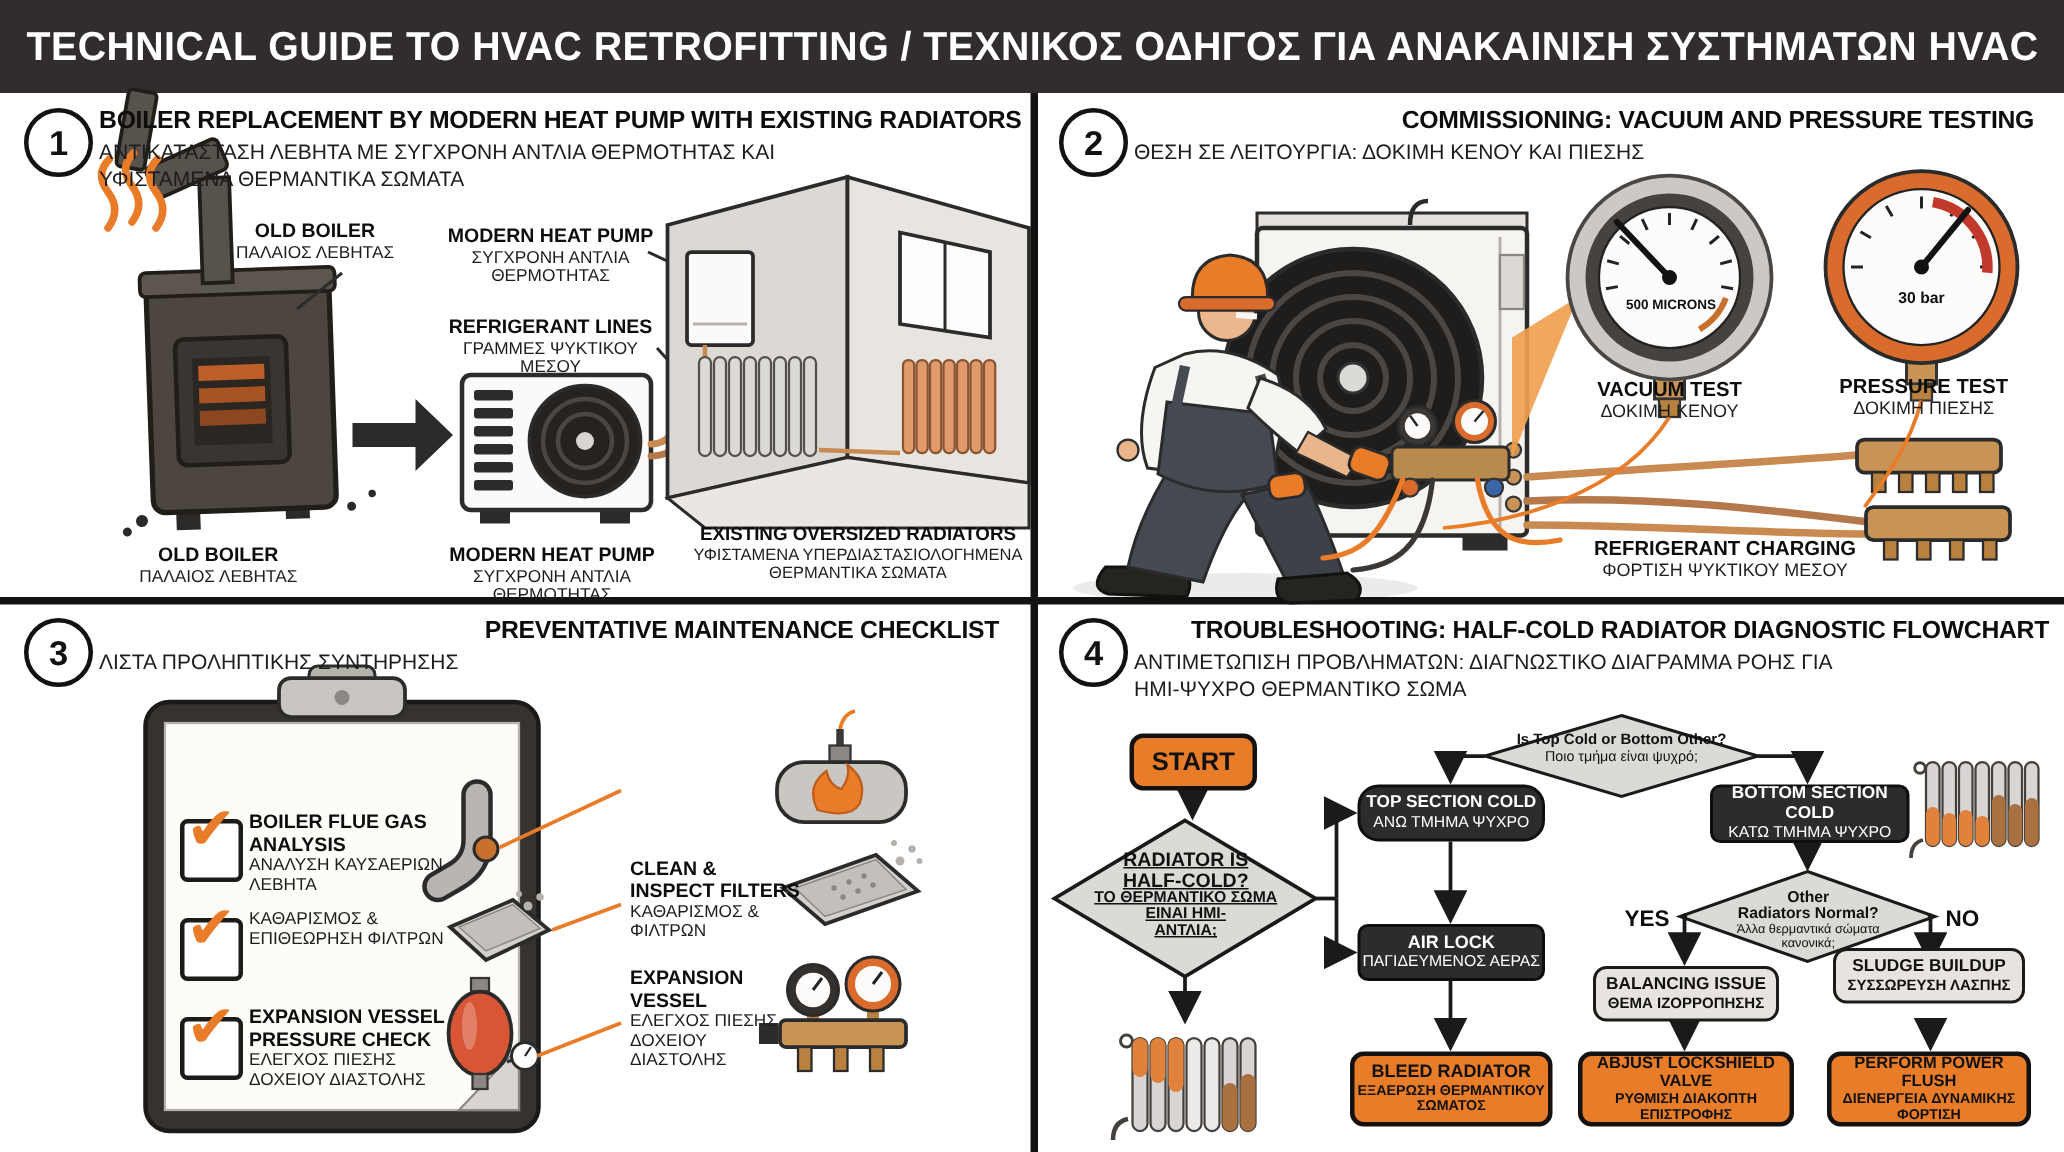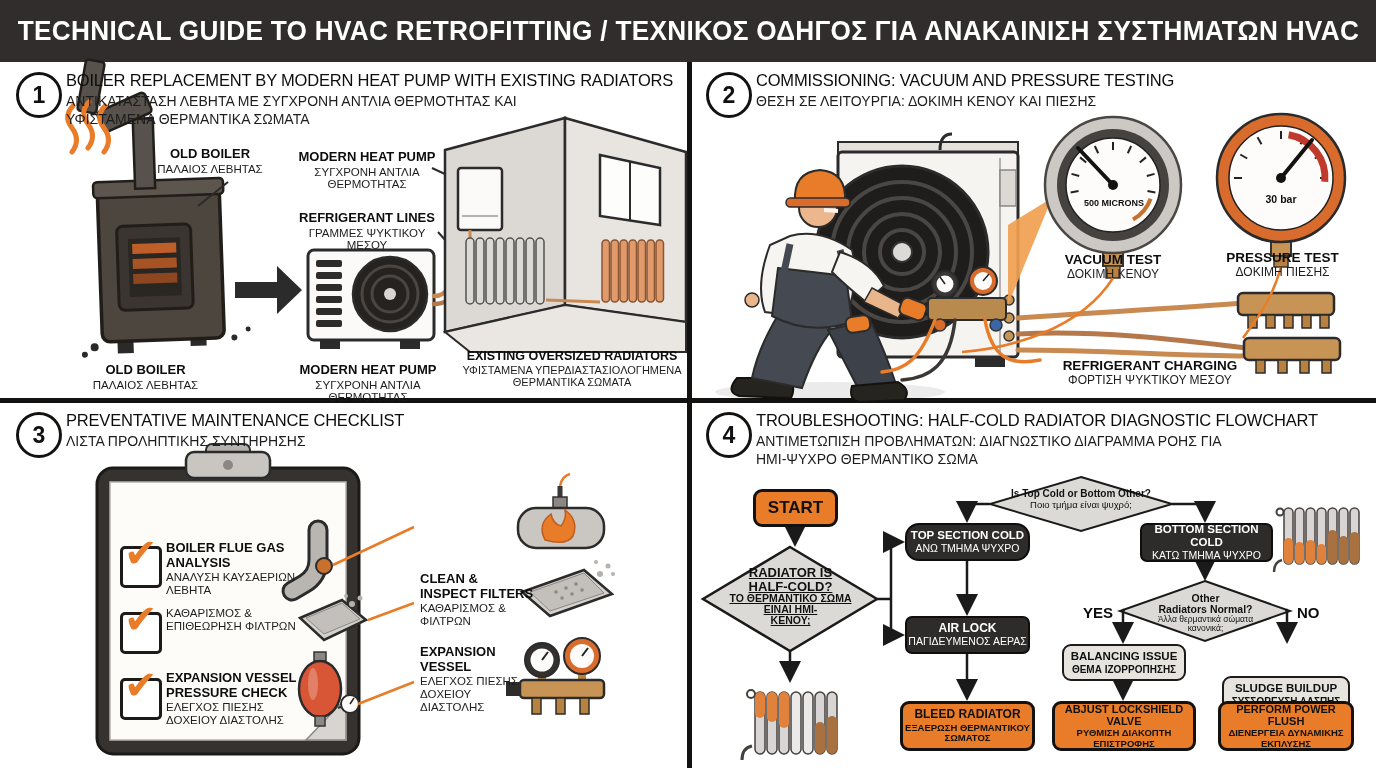--- a/index.html
+++ b/index.html
@@ -10,22 +10,22 @@
             display:flex;align-items:center;justify-content:center;}
   #titlebar .t{color:#fff;font-weight:bold;font-size:27px;letter-spacing:.3px;white-space:nowrap;
                transform:scaleX(.97);}
   
   .div-h{position:absolute;left:0;top:398px;width:1376px;height:5px;background:#141210;}
   .div-v{position:absolute;left:687px;top:62px;width:5px;height:706px;background:#141210;}
   
   .badge{position:absolute;width:40px;height:40px;border:3.5px solid #141210;border-radius:50%;
          background:#fff;display:flex;align-items:center;justify-content:center;
          font-size:23px;font-weight:bold;color:#111;z-index:3;}
-  .hdr-en{position:absolute;font-size:16.5px;font-weight:normal;letter-spacing:-.2px;color:#0d0d0d;
-          white-space:pre-line;line-height:1.15;z-index:3;}
+  .hdr-en{position:absolute;font-size:16.5px;font-weight:bold;letter-spacing:-.2px;color:#0d0d0d;
+          white-space:pre-line;line-height:1.15;z-index:3;text-align:right;}
   .hdr-gr{position:absolute;font-size:14px;color:#1d1d1d;white-space:pre-line;line-height:1.3;z-index:3;}
   
   .lbl{position:absolute;z-index:3;line-height:1.12;}
   .lbl.center{text-align:center;}
   .lbl .en{font-weight:bold;font-size:13px;white-space:pre-line;color:#0d0d0d;}
   .lbl .gr{font-size:11.5px;white-space:pre-line;color:#1d1d1d;margin-top:1px;}
   
   .chk{position:absolute;width:36px;height:36px;background:#fff;border:3.5px solid #1d1b19;
        border-radius:5px;z-index:3;}
   .chk .mark{position:absolute;left:1px;top:-16px;font-size:40px;font-weight:bold;color:#e87c28;
@@ -512,21 +512,21 @@
 
   <div id="start" class="obox" style="left:753px;top:489px;width:85px;height:38px;">
     <span>START</span>
   </div>
 
   <div class="dtxt" style="left:713px;top:566px;width:155px;text-decoration:underline;">
     <div class="en" style="font-size:13px">RADIATOR IS
 HALF-COLD?</div>
     <div class="gr" style="font-size:10.5px;font-weight:bold;">ΤΟ ΘΕΡΜΑΝΤΙΚΟ ΣΩΜΑ
 ΕΙΝΑΙ ΗΜΙ-
-ΚΕΝΟΥ;</div>
+ΑΝΤΛΙΑ;</div>
   </div>
   <div class="dtxt" style="left:995px;top:489px;width:172px;">
     <div class="en" style="font-size:10px">Is Top Cold or Bottom Other?</div>
     <div class="gr" style="font-size:9.5px">Ποιο τμήμα είναι ψυχρό;</div>
   </div>
   <div class="dtxt" style="left:1128px;top:593px;width:155px;">
     <div class="en" style="font-size:10.5px">Other
 Radiators Normal?</div>
     <div class="gr" style="font-size:8.5px">Άλλα θερμαντικά σώματα
 κανονικά;</div>
@@ -545,34 +545,34 @@
     <div class="b-gr">ΚΑΤΩ ΤΜΗΜΑ ΨΥΧΡΟ</div>
   </div>
 
   <div class="yn" style="left:1083px;top:604px;">YES</div>
   <div class="yn" style="left:1297px;top:604px;">NO</div>
 
   <div class="gbox" style="left:1062px;top:644px;width:124px;height:37px;">
     <div class="b-en" style="font-size:11.5px">BALANCING ISSUE</div>
     <div class="b-gr" style="font-size:10px">ΘΕΜΑ ΙΖΟΡΡΟΠΗΣΗΣ</div>
   </div>
-  <div class="gbox" style="left:1222px;top:676px;width:128px;height:37px;text-align:center;">
+  <div class="gbox" style="left:1222px;top:632px;width:128px;height:37px;text-align:center;">
     <div class="b-en" style="font-size:11.5px">SLUDGE BUILDUP</div>
     <div class="b-gr" style="font-size:10px">ΣΥΣΣΩΡΕΥΣΗ ΛΑΣΠΗΣ</div>
   </div>
 
   <div class="obox" style="left:900px;top:701px;width:135px;height:50px;">
     <div class="b-en">BLEED RADIATOR</div>
     <div class="b-gr" style="font-size:9.5px">ΕΞΑΕΡΩΣΗ ΘΕΡΜΑΝΤΙΚΟΥ
 ΣΩΜΑΤΟΣ</div>
   </div>
   <div class="obox" style="left:1052px;top:701px;width:144px;height:50px;">
     <div class="b-en" style="font-size:11px">ABJUST LOCKSHIELD VALVE</div>
     <div class="b-gr" style="font-size:9.5px">ΡΥΘΜΙΣΗ ΔΙΑΚΟΠΤΗ
 ΕΠΙΣΤΡΟΦΗΣ</div>
   </div>
   <div class="obox" style="left:1218px;top:701px;width:136px;height:50px;">
     <div class="b-en" style="font-size:11px">PERFORM POWER FLUSH</div>
     <div class="b-gr" style="font-size:9.5px">ΔΙΕΝΕΡΓΕΙΑ ΔΥΝΑΜΙΚΗΣ
-ΕΚΠΛΥΣΗΣ</div>
+ΦΟΡΤΙΣΗ</div>
   </div>
 
 </div>
 
 </body></html>

